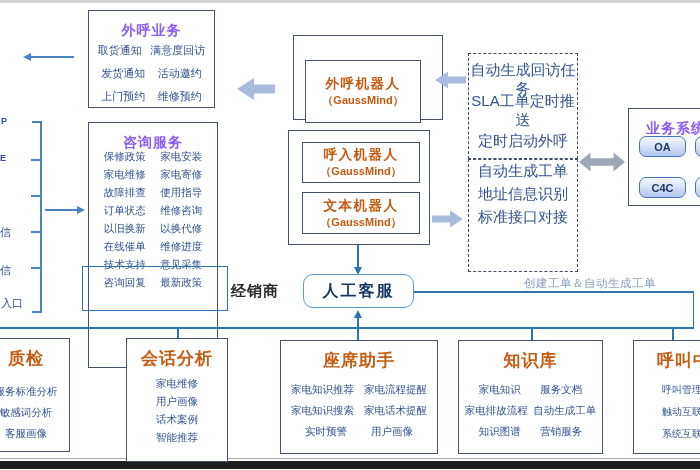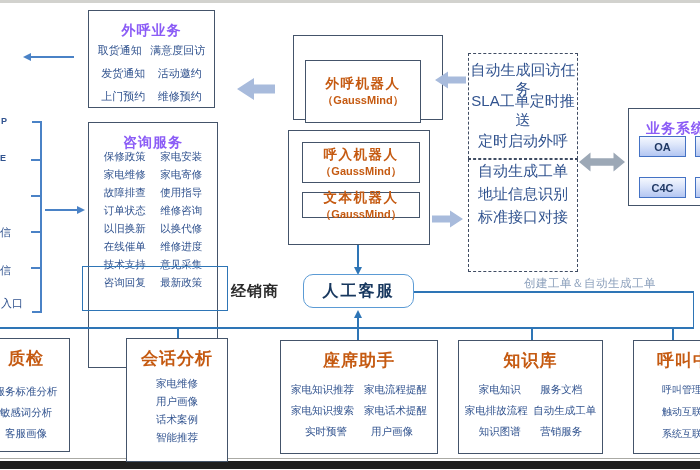--- a/index.html
+++ b/index.html
@@ -18,21 +18,21 @@
   .robot-inner{position:absolute;background:#fff;border:1.2px solid #44546A;box-sizing:border-box;
       display:flex;flex-direction:column;align-items:center;justify-content:center;}
   .rname{font-size:13.5px;font-weight:bold;color:#C55A11;letter-spacing:1.5px;}
   .reng{font-size:11px;color:#C55A11;font-weight:bold;}
   .vline,.hline{position:absolute;background:#2E75B6;}
   .vline{width:1.5px;} .hline{height:1.5px;}
   .tline{position:absolute;background:#4A82C6;}
   .tri{position:absolute;width:0;height:0;}
   .otitle{font-size:17px;font-weight:bold;color:#C55A11;text-align:center;margin-top:8px;letter-spacing:1px;}
   .bitem{text-align:center;font-size:10.5px;color:#31538F;display:flex;align-items:center;justify-content:center;}
-  .sysbtn{position:absolute;width:47px;height:21px;border:1.3px solid #4472C4;border-radius:0;
+  .sysbtn{position:absolute;width:47px;height:21px;border:1.3px solid #4472C4;border-radius:7px;
       background:linear-gradient(180deg,#f5f8fe 0%,#dde6fa 40%,#b3c6f2 100%);
       display:flex;align-items:center;justify-content:center;font-size:11px;font-weight:bold;color:#1F3864;
       box-sizing:border-box;}
   .frag{position:absolute;color:#31538F;font-weight:bold;}
   .agent{position:absolute;left:303px;top:274px;width:111px;height:34px;border:1.6px solid #5B9BD5;
       border-radius:10px;background:#fff;display:flex;align-items:center;justify-content:center;
       font-size:16px;font-weight:bold;color:#17375E;letter-spacing:2px;box-sizing:border-box;z-index:4;}
   .note{position:absolute;left:524px;top:276px;font-size:11.5px;color:#8CA0BC;letter-spacing:0.5px;}
   .dealer{position:absolute;left:231px;top:282px;font-size:15px;font-weight:bold;color:#2b2b2b;letter-spacing:1px;}
 </style>
@@ -137,21 +137,21 @@
 
   <svg class="abs" style="left:435px;top:71px;" width="31" height="18" viewBox="0 0 31 18">
     <polygon points="0,9 13,0.5 13,5.5 31,5.5 31,12.5 13,12.5 13,17.5" fill="#A8BBDC"></polygon>
   </svg>
 
   <div class="box" style="left:288px;top:130px;width:142px;height:115px;"></div>
   <div class="robot-inner" style="left:302px;top:142px;width:118px;height:41px;">
     <div class="rname">呼入机器人</div>
     <div class="reng">（GaussMind）</div>
   </div>
-  <div class="robot-inner" style="left:302px;top:192px;width:118px;height:26px;">
+  <div class="robot-inner" style="left:302px;top:192px;width:118px;height:42px;">
     <div class="rname">文本机器人</div>
     <div class="reng">（GaussMind）</div>
   </div>
 
   <svg class="abs" style="left:432px;top:210px;" width="31" height="18" viewBox="0 0 31 18">
     <polygon points="31,9 18,0.5 18,5.5 0,5.5 0,12.5 18,12.5 18,17.5" fill="#A8BBDC"></polygon>
   </svg>
 
   <div class="dash" style="left:468px;top:53px;width:110px;height:106px;">
     <div class="ditem" style="height:31px;margin-top:10px;">自动生成回访任务</div>

